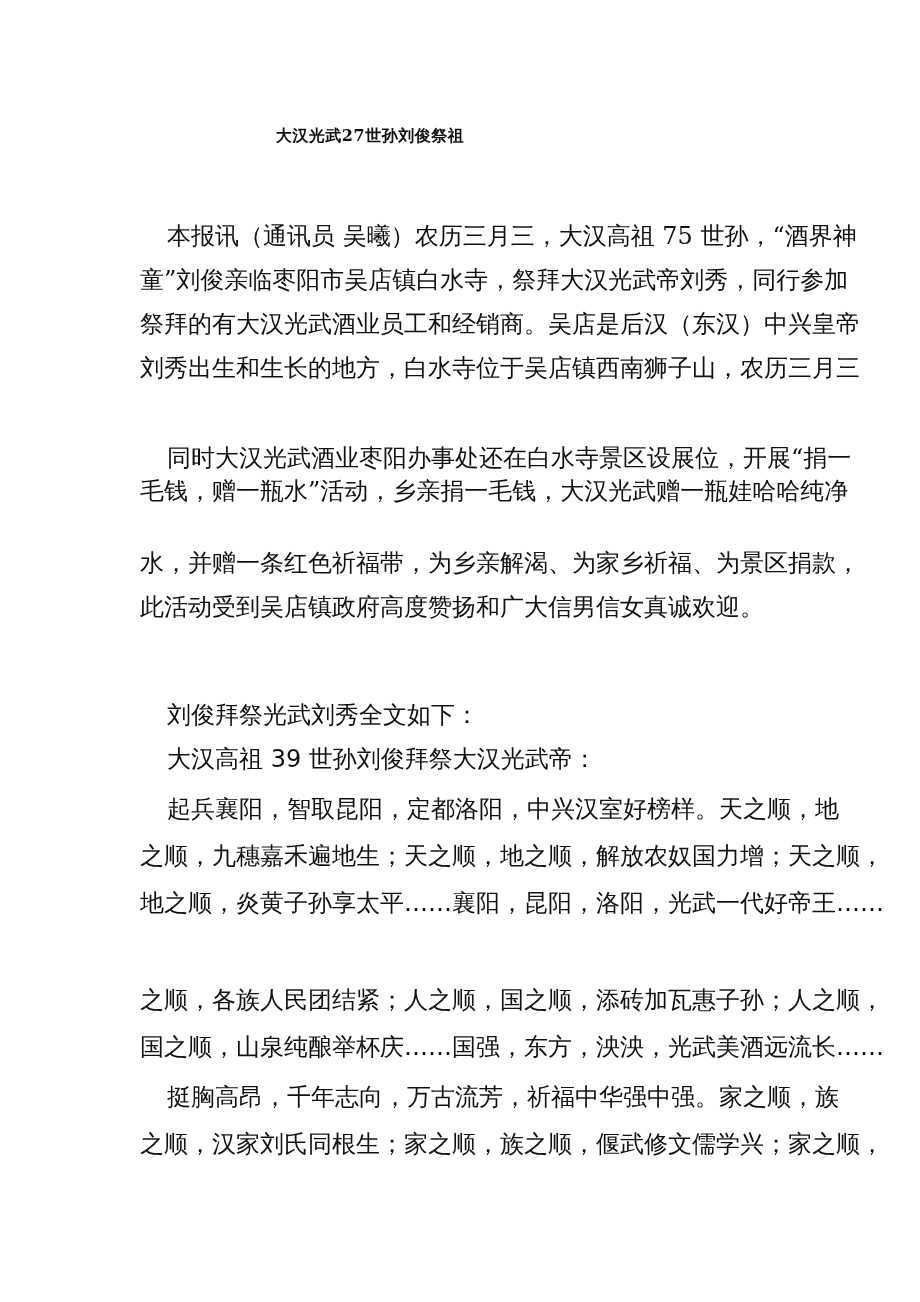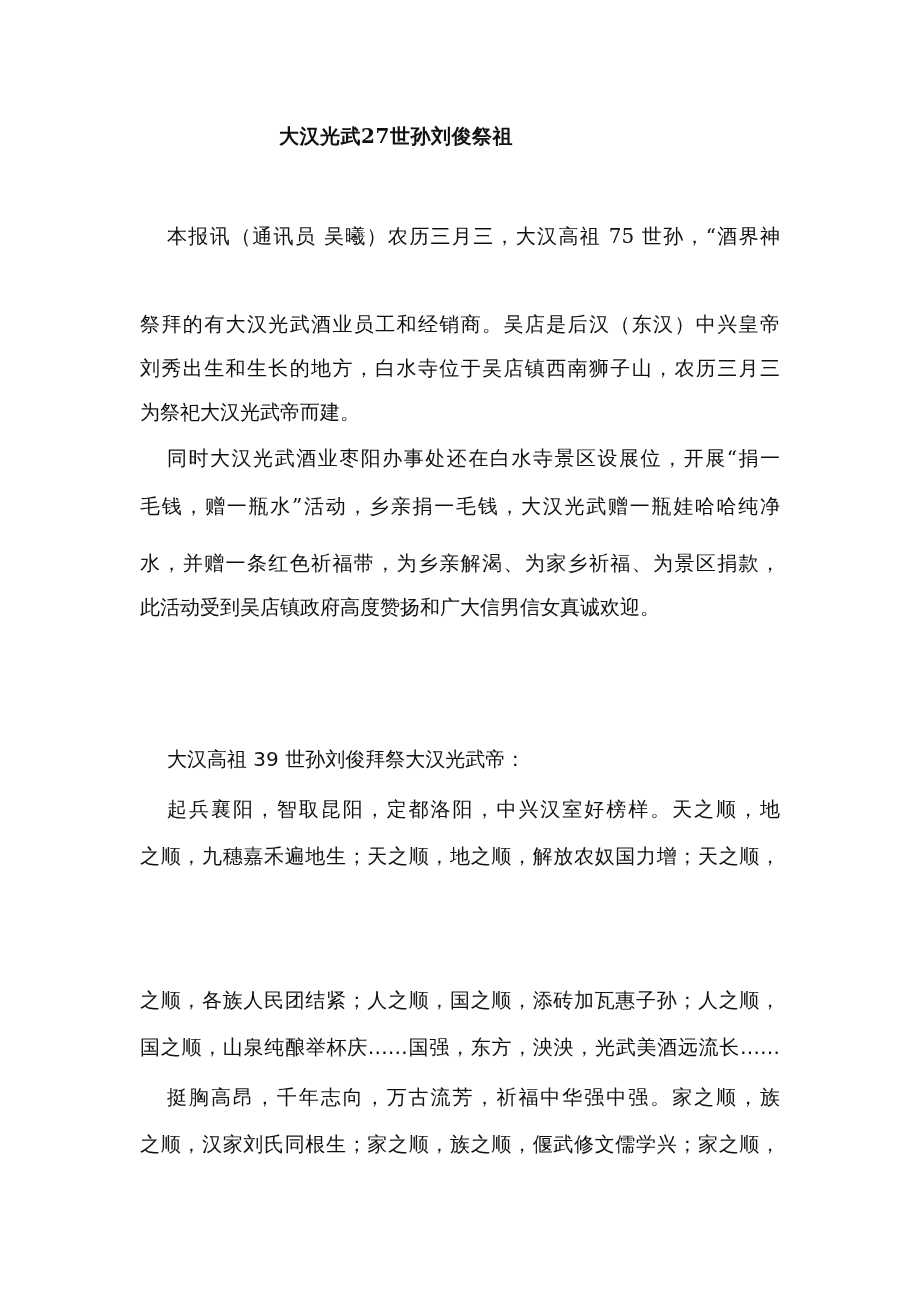--- a/index.html
+++ b/index.html
@@ -22,30 +22,29 @@
       background: #ffffff;
     }
     .title {
       position: absolute;
       top: 122px;
       left: 0;
       width: 740px;
       text-align: center;
       font-family: "DejaVu Serif", "Liberation Serif", serif;
       font-weight: bold;
-      font-size: 20px;
+      font-size: 16px;
       line-height: 28px;
       letter-spacing: 0.5px;
-      margin-left: 26px;
     }
     .line {
       position: absolute;
       left: 140px;
       width: 640px;
-      font-size: 20px;
+      font-size: 24px;
       line-height: 28px;
       white-space: nowrap;
       text-align: justify;
       text-align-last: justify;
     }
     .line.last {
       text-align-last: left;
     }
     .line.indent {
       left: 167px;
@@ -58,33 +57,35 @@
       font-family: "DejaVu Sans", "Liberation Sans", sans-serif;
     }
   </style>
 </head>
 <body>
 
 <div class="page">
   <div class="title">大汉光武27世孙刘俊祭祖</div>
 
   <div class="line serif indent" style="top:222px">本报讯（通讯员  吴曦）农历三月三，大汉高祖 75 世孙，“酒界神</div>
+  <div class="line serif" style="top:266px">童”刘俊亲临枣阳市吴店镇白水寺，祭拜大汉光武帝刘秀，同行参加</div>
   <div class="line serif" style="top:310px">祭拜的有大汉光武酒业员工和经销商。吴店是后汉（东汉）中兴皇帝</div>
   <div class="line serif" style="top:354px">刘秀出生和生长的地方，白水寺位于吴店镇西南狮子山，农历三月三</div>
-  <div class="line serif last" style="top:398px">为祭祀大汉光武帝而建。</div>
 
   <div class="line serif indent" style="top:444px">同时大汉光武酒业枣阳办事处还在白水寺景区设展位，开展“捐一</div>
-  <div class="line serif" style="top:492px">毛钱，赠一瓶水”活动，乡亲捐一毛钱，大汉光武赠一瓶娃哈哈纯净</div>
+  <div class="line serif" style="top:477px">毛钱，赠一瓶水”活动，乡亲捐一毛钱，大汉光武赠一瓶娃哈哈纯净</div>
   <div class="line serif" style="top:549px">水，并赠一条红色祈福带，为乡亲解渴、为家乡祈福、为景区捐款，</div>
   <div class="line serif last" style="top:593px">此活动受到吴店镇政府高度赞扬和广大信男信女真诚欢迎。</div>
 
+  <div class="line sans indent last" style="top:701px">刘俊拜祭光武刘秀全文如下：</div>
 
   <div class="line sans indent last" style="top:745px">大汉高祖 39 世孙刘俊拜祭大汉光武帝：</div>
 
   <div class="line sans indent" style="top:795px">起兵襄阳，智取昆阳，定都洛阳，中兴汉室好榜样。天之顺，地</div>
   <div class="line sans" style="top:842px">之顺，九穗嘉禾遍地生；天之顺，地之顺，解放农奴国力增；天之顺，</div>
+  <div class="line sans" style="top:889px">地之顺，炎黄子孙享太平……襄阳，昆阳，洛阳，光武一代好帝王……</div>
 
   <div class="line sans" style="top:986px">之顺，各族人民团结紧；人之顺，国之顺，添砖加瓦惠子孙；人之顺，</div>
   <div class="line sans" style="top:1033px">国之顺，山泉纯酿举杯庆……国强，东方，泱泱，光武美酒远流长……</div>
 
   <div class="line sans" style="top:1130px">之顺，汉家刘氏同根生；家之顺，族之顺，偃武修文儒学兴；家之顺，</div>
   <div class="line sans indent" style="top:1083px">挺胸高昂，千年志向，万古流芳，祈福中华强中强。家之顺，族</div>
 </div>
 
 </body></html>

